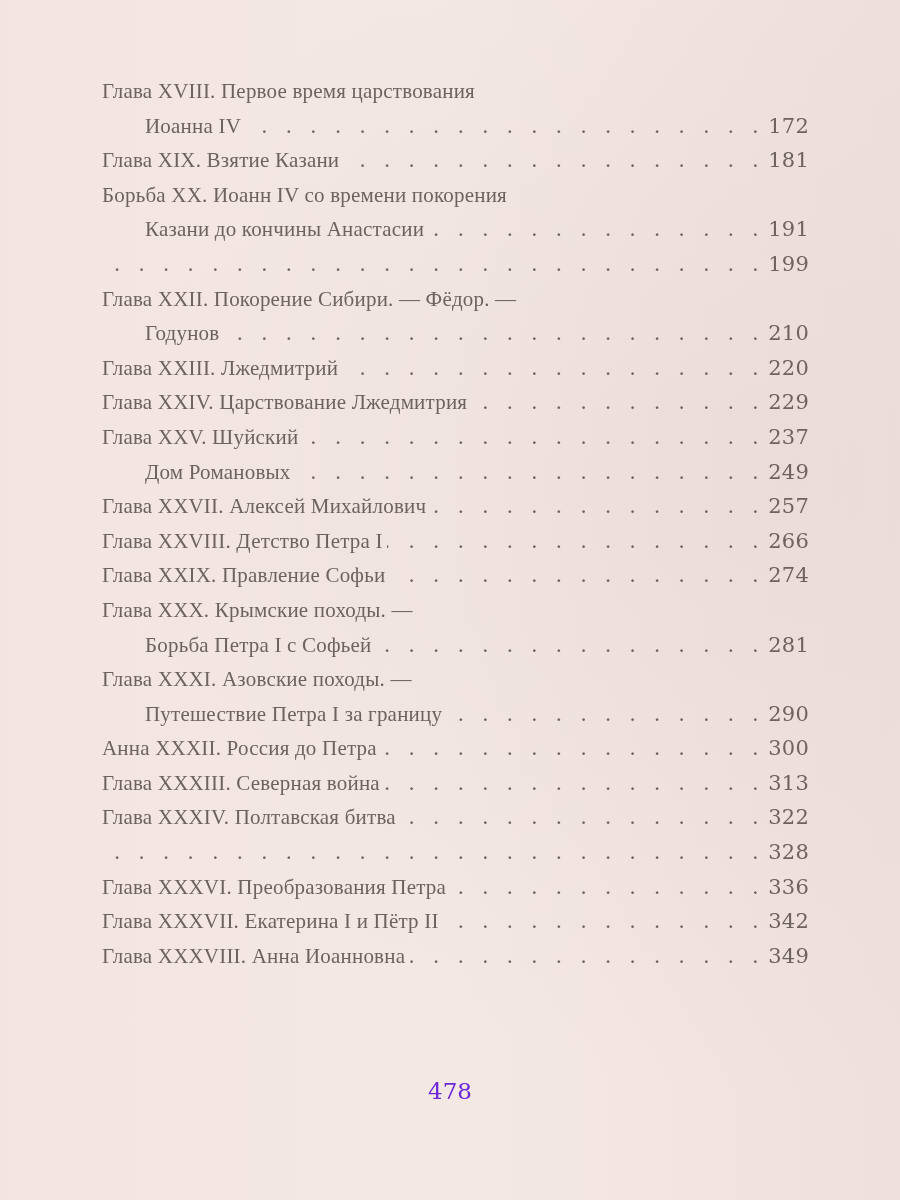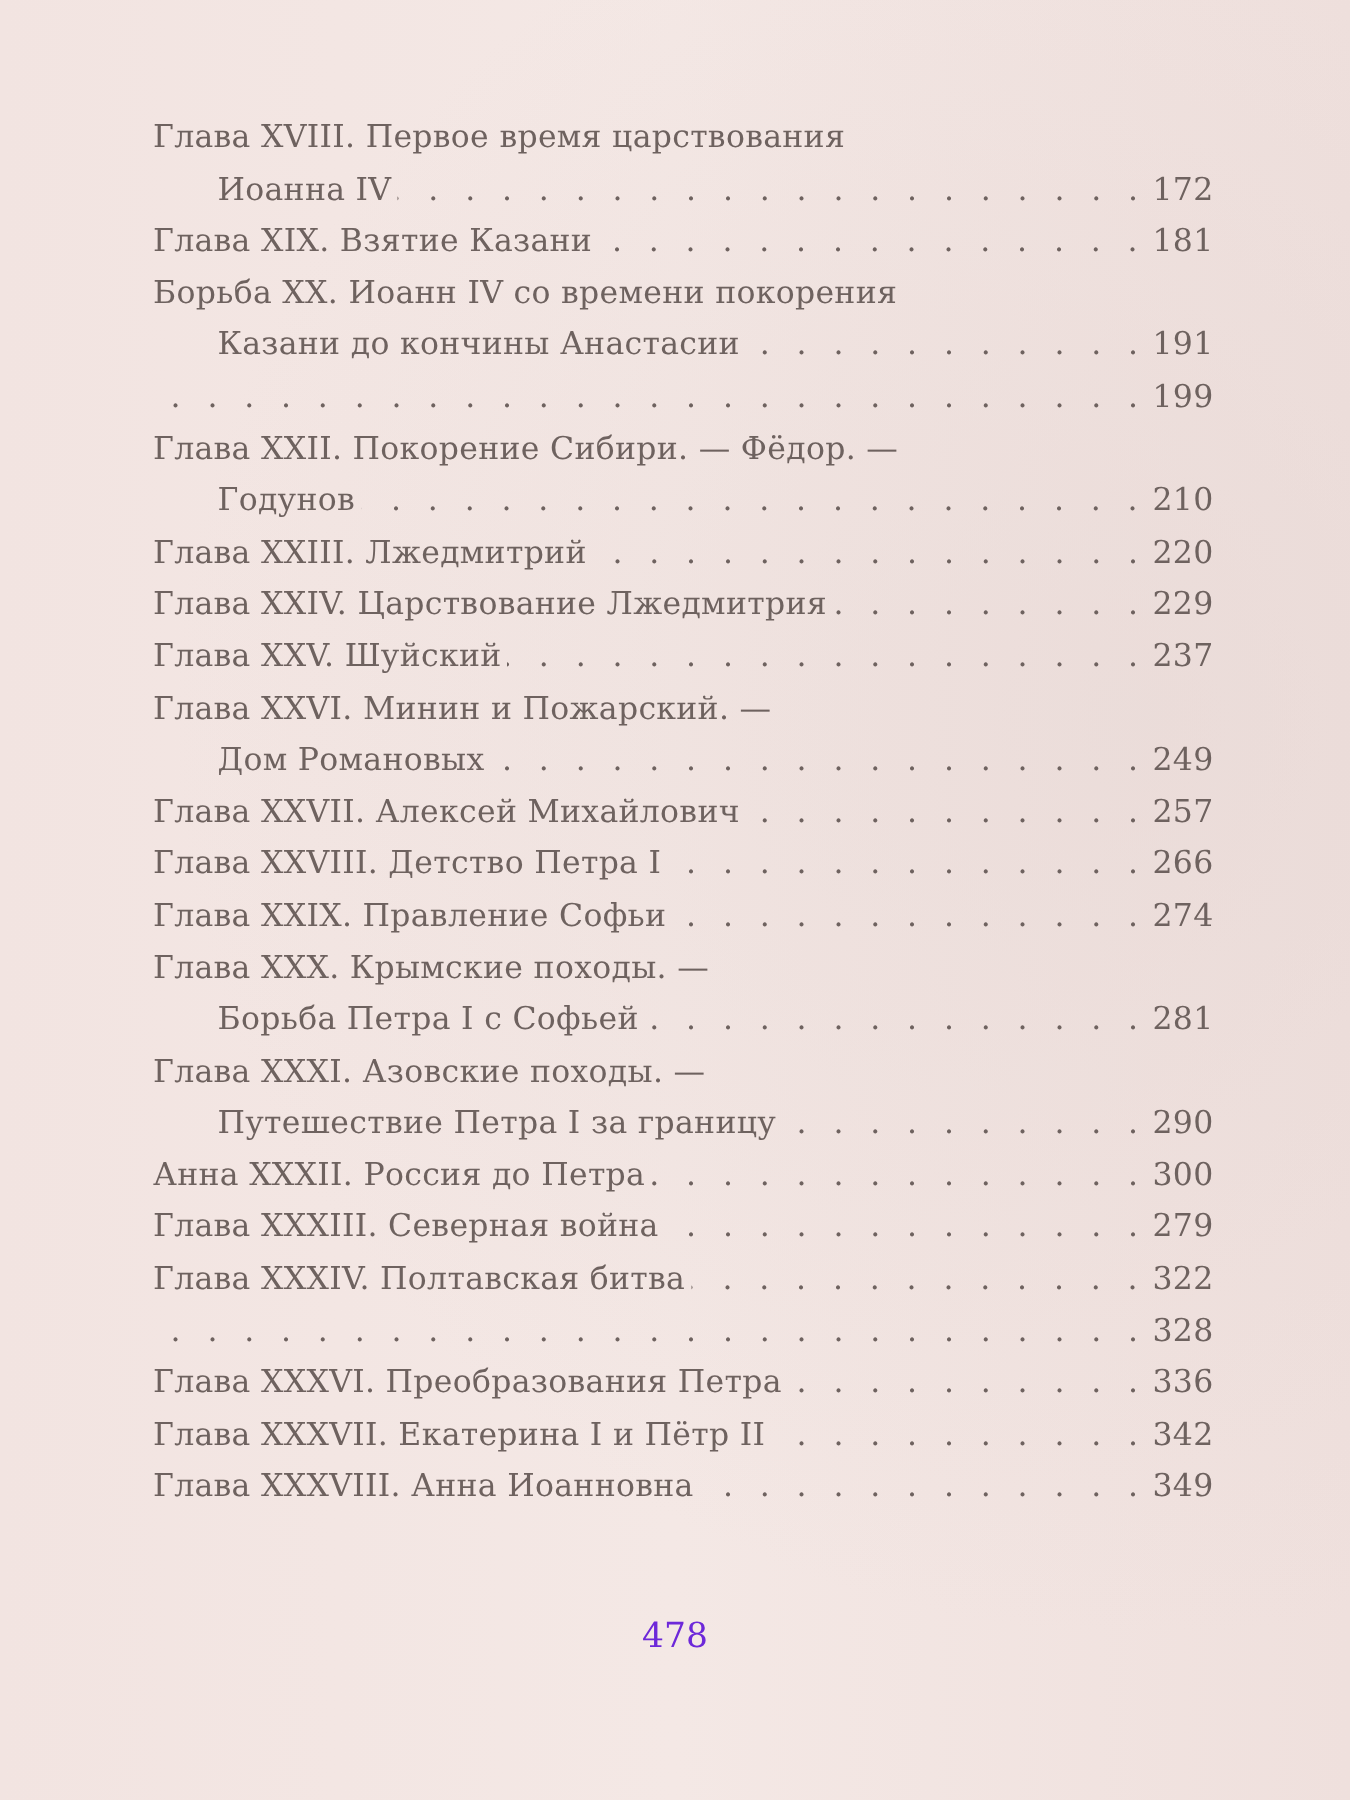--- a/index.html
+++ b/index.html
@@ -39,20 +39,21 @@
       align-items: baseline;
       white-space: nowrap;
       height: 34.6px;
       overflow: hidden;
     }
     .line.cont {
       padding-left: 43px;
     }
     .line .txt {
       flex: 0 0 auto;
+      font-family: Liberation Serif, serif;
     }
     .line .dots {
       flex: 1 1 auto;
       overflow: hidden;
       white-space: nowrap;
       margin: 0 4px 0 4px;
       letter-spacing: 5.6px;
       text-align: right;
       direction: rtl;
     }
@@ -133,23 +134,20 @@
         </div>
       </div>
       <div class="entry">
         <div class="line">
           <span class="txt"><span>Глава XXV.</span> <span>Шуйский</span></span>
           <span class="dots">. . . . . . . . . . . . . . . . . . . . . . . . . . . . . . . . . . . . . . . . . . . . .</span>
           <span class="num">237</span>
         </div>
       </div>
       <div class="entry">
-        <div class="line">
-          <span class="txt"><span>Глава XXVI.</span> <span>Минин и Пожарский. —</span></span>
-        </div>
         <div class="line cont">
           <span class="txt"><span>Дом Романовых</span></span>
           <span class="dots">. . . . . . . . . . . . . . . . . . . . . . . . . . . . . . . . . . . . . . . . . . . . .</span>
           <span class="num">249</span>
         </div>
       </div>
       <div class="entry">
         <div class="line">
           <span class="txt"><span>Глава XXVII.</span> <span>Алексей Михайлович</span></span>
           <span class="dots">. . . . . . . . . . . . . . . . . . . . . . . . . . . . . . . . . . . . . . . . . . . . .</span>
@@ -194,21 +192,21 @@
         <div class="line">
           <span class="txt"><span>Анна XXXII.</span> <span>Россия до Петра</span></span>
           <span class="dots">. . . . . . . . . . . . . . . . . . . . . . . . . . . . . . . . . . . . . . . . . . . . .</span>
           <span class="num">300</span>
         </div>
       </div>
       <div class="entry">
         <div class="line">
           <span class="txt"><span>Глава XXXIII.</span> <span>Северная война</span></span>
           <span class="dots">. . . . . . . . . . . . . . . . . . . . . . . . . . . . . . . . . . . . . . . . . . . . .</span>
-          <span class="num">279</span>
+          <span class="num">313</span>
         </div>
       </div>
       <div class="entry">
         <div class="line">
           <span class="txt"><span>Глава XXXIV.</span> <span>Полтавская битва</span></span>
           <span class="dots">. . . . . . . . . . . . . . . . . . . . . . . . . . . . . . . . . . . . . . . . . . . . .</span>
           <span class="num">322</span>
         </div>
       </div>
       <div class="entry">

